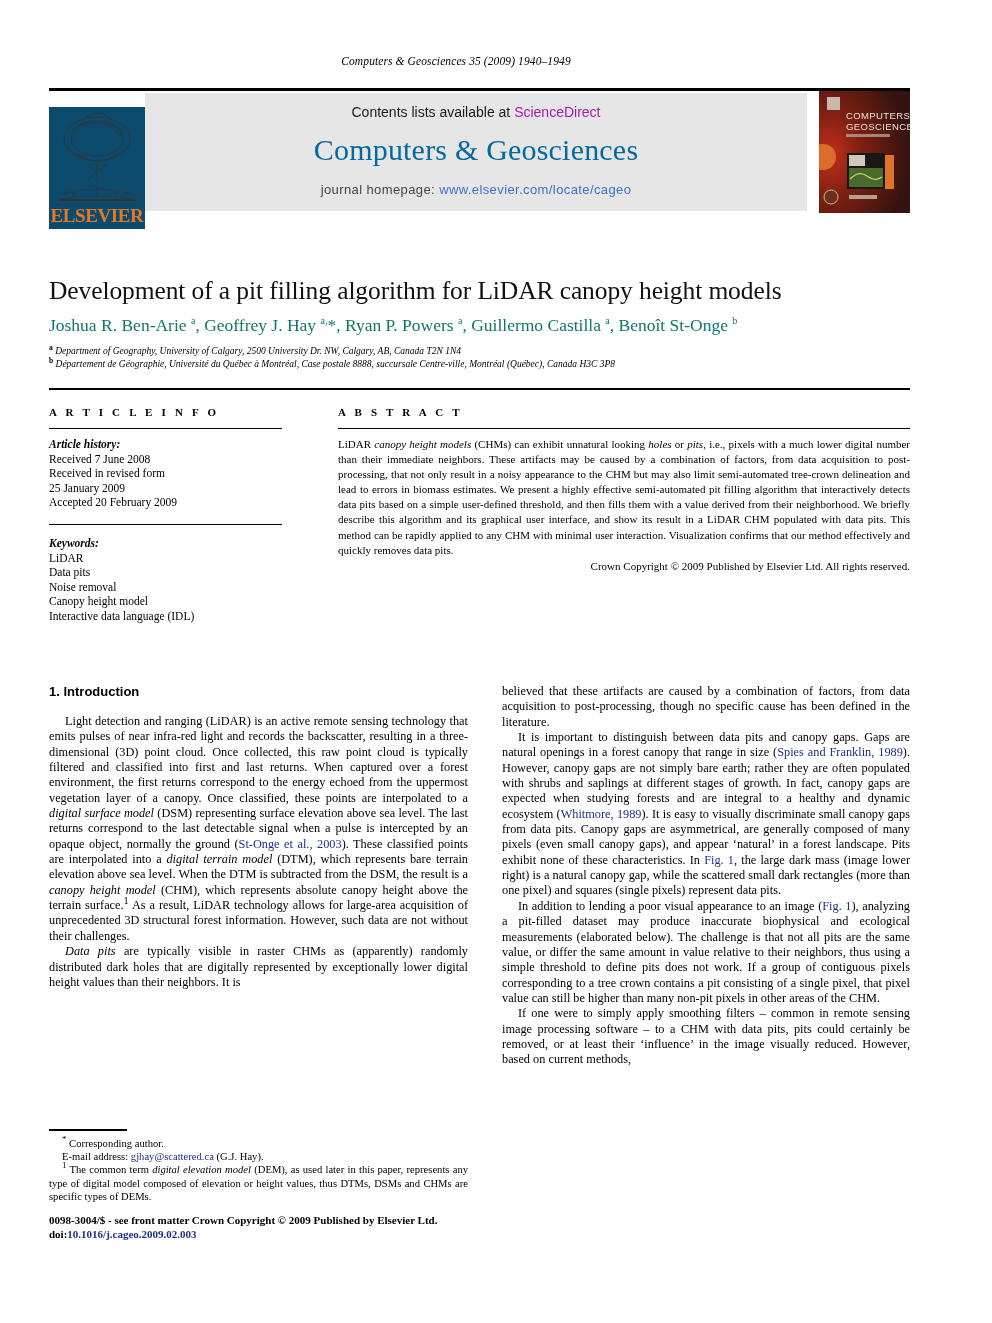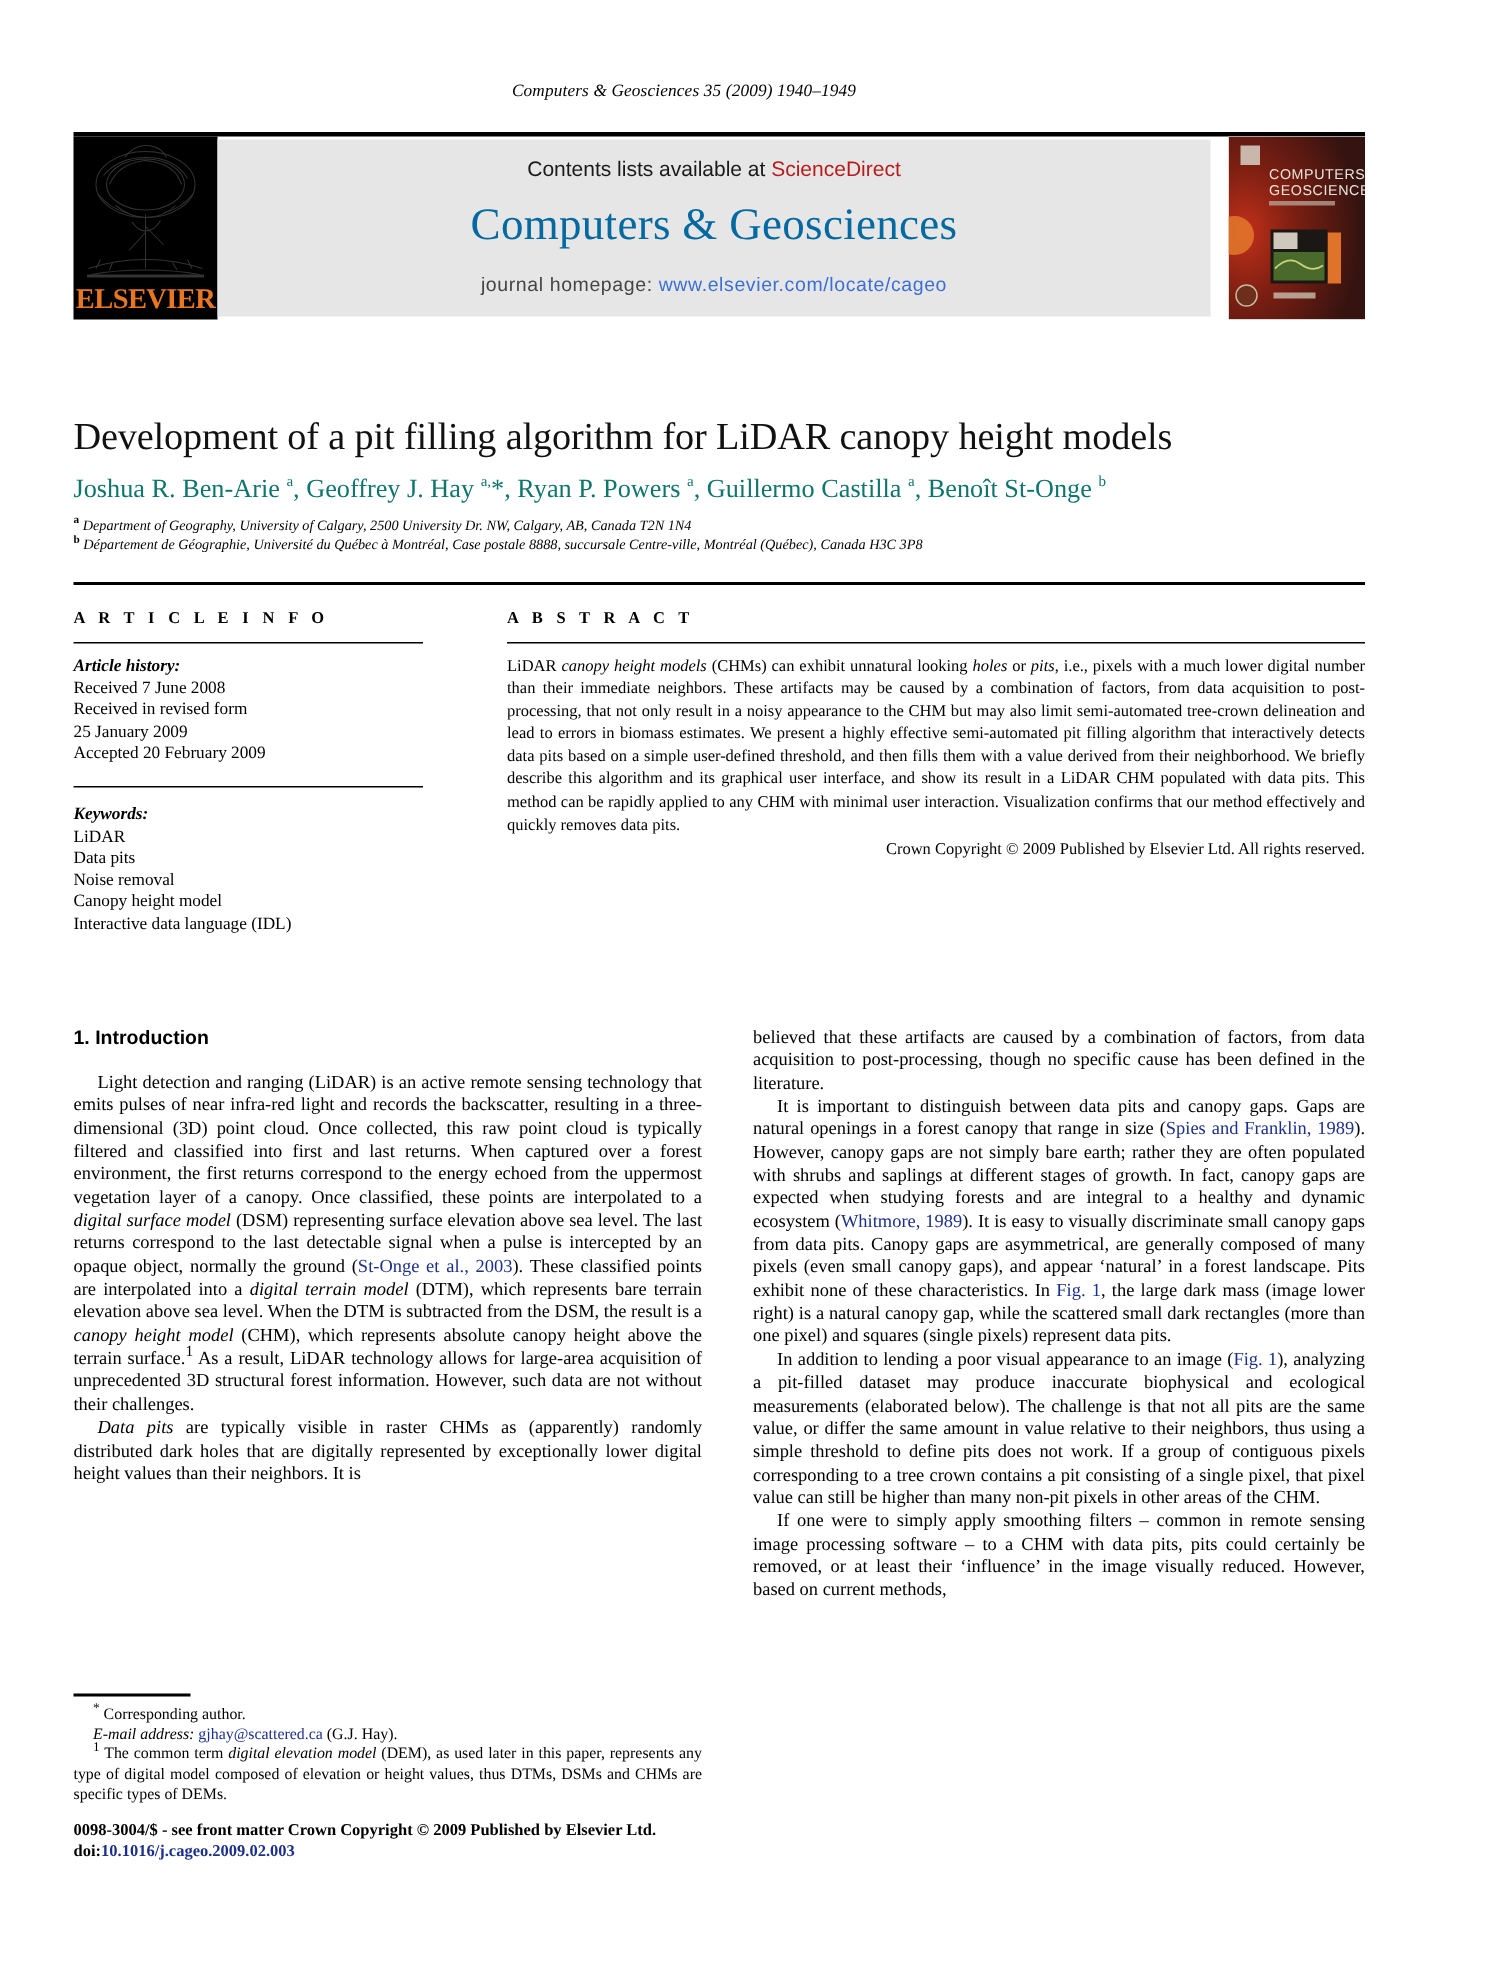--- a/index.html
+++ b/index.html
@@ -42,24 +42,24 @@
     background: #000;
   }
   .masthead {
     position: absolute;
     left: 49px; top: 91px;
     width: 861px;
     height: 122px;
   }
   .elsevier-logo {
     position: absolute;
-    left: 0; top: 0;
+    left: 0; top: 16px;
     width: 96px;
     height: 122px;
-    background: #000000;
+    background: #0c4a6e;
   }
   .elsevier-tree {
     position: absolute;
     left: 4px; top: 2px;
     width: 88px;
     height: 96px;
   }
   .elsevier-word {
     position: absolute;
     left: 0; bottom: 2px;
@@ -79,21 +79,21 @@
     background: #e6e6e6;
     text-align: center;
   }
   .contents-line {
     margin-top: 11px;
     font-size: 14px;
     font-family: "Liberation Sans", sans-serif;
     color: #1a1a1a;
   }
   .contents-line .sd {
-    color: #b91c1c;
+    color: #a21caf;
   }
   .journal-name {
     margin-top: 13px;
     font-size: 30px;
     font-family: "Liberation Serif", serif;
     letter-spacing: .2px;
     color: #0369a1;
   }
   .homepage-line {
     margin-top: 15px;
@@ -258,21 +258,21 @@
   }
   .footnotes {
     position: absolute;
     left: 49px; top: 1137px;
     width: 419px;
     font-size: 10.6px;
     line-height: 13.2px;
     text-align: justify;
   }
   .footnotes p { margin: 0; text-indent: 13px; }
-  .footnotes .email { font-style: italic; }
+  .footnotes .email { }
   .footnotes .mail-link { color: #1c2f8a; font-style: normal; }
 
   .colophon {
     position: absolute;
     left: 49px; top: 1213px;
     width: 440px;
     font-size: 11px;
     font-weight: 700;
     line-height: 14px;
   }

